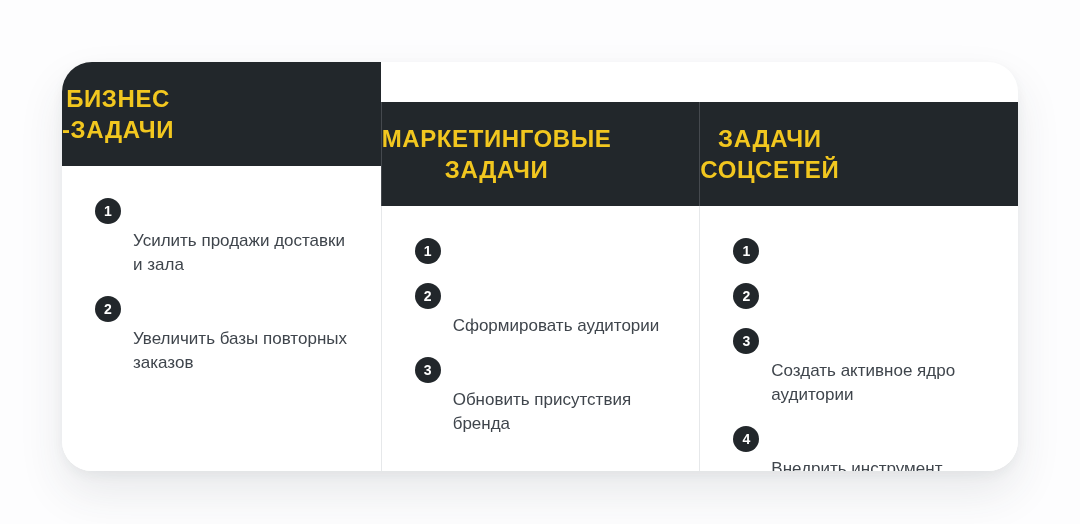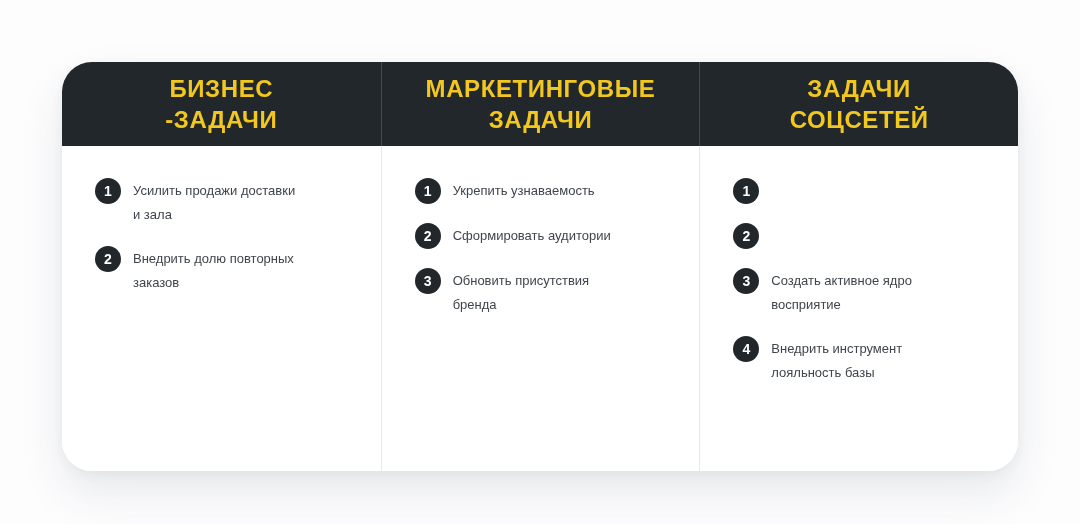--- a/index.html
+++ b/index.html
@@ -27,97 +27,97 @@
     width:956px;height:409px;
     background:#ffffff;
     border-radius:30px;
     box-shadow:0 22px 45px rgba(45,55,65,0.10), 0 4px 12px rgba(45,55,65,0.05);
     overflow:hidden;
     display:grid;
     grid-template-columns:1fr 1fr 1fr;
   }
   .col{display:flex;flex-direction:column;}
   .col-header{
-    height:84px;
+    height:104px;
     background:var(--dark);
-    display:flex;align-items:center;justify-content:center;
+    display:flex;align-items:center;
     text-align:center;
   }
   .col-title{
     color:var(--yellow);
     font-size:24px;
     font-weight:800;
     letter-spacing:0.6px;
     line-height:31px;
     white-space:pre-line;
     text-transform:uppercase;
   }
   .col-body{
     flex:1;
     background:#ffffff;
     padding:33px 26px 20px 33px;
   }
-  .col + .col .col-header{border-left:1px solid var(--div-header);}
+  .col + .col .col-header{border-left:1px solid var(--div-header);margin-top:40px;}
   .col + .col .col-body{border-left:1px solid var(--div-body);}
   .task{
     display:flex;
     align-items:flex-start;
     gap:12px;
     margin-bottom:20px;
   }
   .task-num{
     flex:0 0 auto;
     width:26px;height:26px;
     border-radius:50%;
     background:var(--dark);
     color:#ffffff;
     font-size:14px;
     font-weight:700;
     display:flex;align-items:center;justify-content:center;
     margin-top:-1px;
   }
   .task-text{
-    font-size:13px;
+    font-size:17px;
     line-height:24px;
     color:var(--text);
     white-space:pre-line;
+    margin-top:30px;
   }
 </style>
 </head>
 <body>
 
 <div class="stage">
   <div class="card">
       <div class="col">
         <div class="col-header">
           <div class="col-title">БИЗНЕС
 -ЗАДАЧИ</div>
         </div>
         <div class="col-body">
           <div class="task">
             <span class="task-num">1</span>
             <span class="task-text">Усилить продажи доставки
 и зала</span>
           </div>
           <div class="task">
             <span class="task-num">2</span>
-            <span class="task-text">Внедрить долю повторных
+            <span class="task-text">Увеличить базы повторных
 заказов</span>
           </div>
         </div>
       </div>
       <div class="col">
         <div class="col-header">
           <div class="col-title">МАРКЕТИНГОВЫЕ
 ЗАДАЧИ</div>
         </div>
         <div class="col-body">
           <div class="task">
             <span class="task-num">1</span>
-            <span class="task-text">Укрепить узнаваемость</span>
           </div>
           <div class="task">
             <span class="task-num">2</span>
             <span class="task-text">Сформировать аудитории</span>
           </div>
           <div class="task">
             <span class="task-num">3</span>
             <span class="task-text">Обновить присутствия
 бренда</span>
           </div>
@@ -131,21 +131,21 @@
         <div class="col-body">
           <div class="task">
             <span class="task-num">1</span>
           </div>
           <div class="task">
             <span class="task-num">2</span>
           </div>
           <div class="task">
             <span class="task-num">3</span>
             <span class="task-text">Создать активное ядро
-восприятие</span>
+аудитории</span>
           </div>
           <div class="task">
             <span class="task-num">4</span>
             <span class="task-text">Внедрить инструмент
 лояльность базы</span>
           </div>
         </div>
       </div>
     </div>
 </div>

